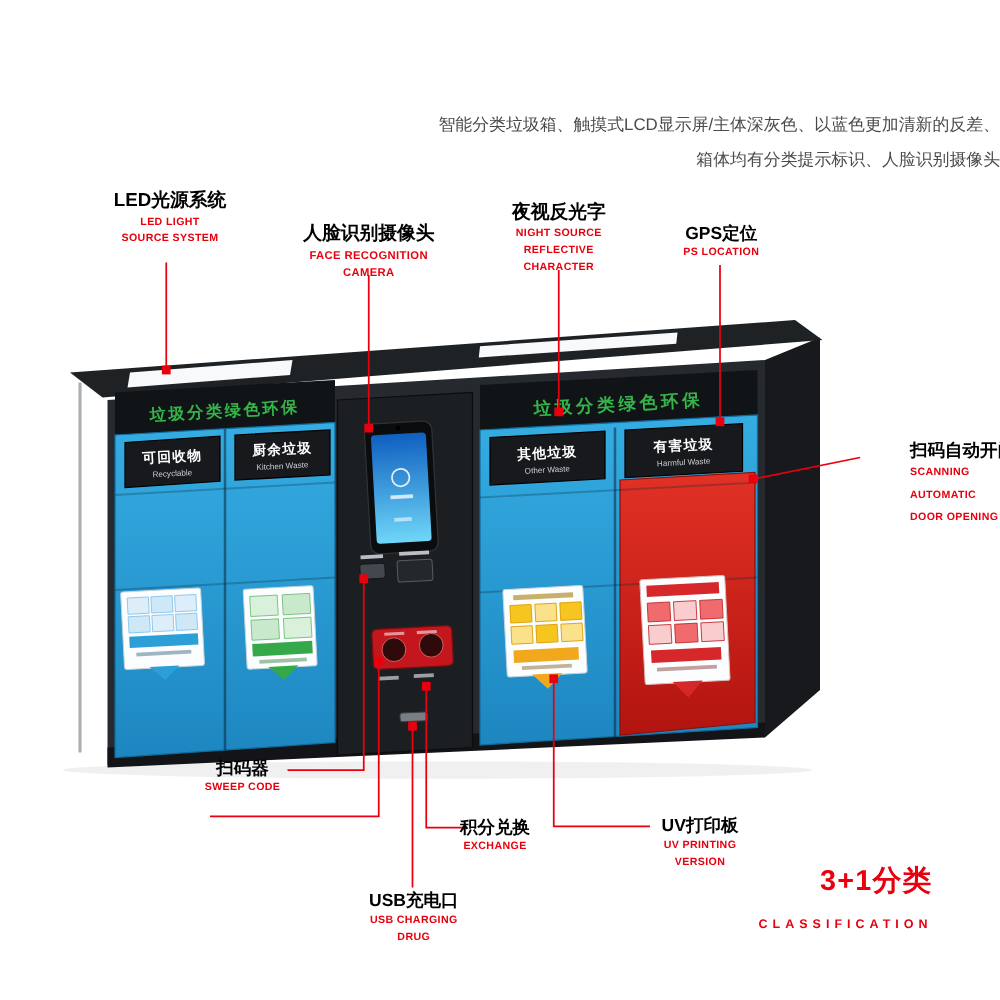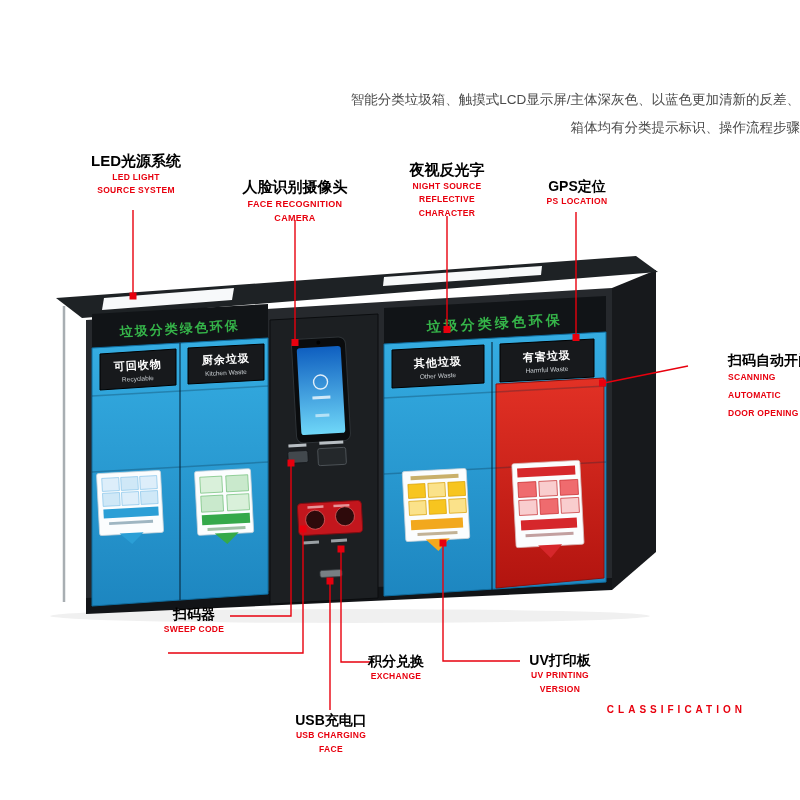--- a/index.html
+++ b/index.html
@@ -47,21 +47,21 @@
   .lead{stroke:var(--accent,#e8000e);stroke-width:1.4;fill:none;}
   .mark{fill:var(--accent,#e8000e);}
 </style>
 </head>
 <body>
 
 <div class="stage">
 
   <div class="intro">
     <div>智能分类垃圾箱、触摸式LCD显示屏/主体深灰色、以蓝色更加清新的反差、</div>
-    <div>箱体均有分类提示标识、操作流程步骤</div>
+    <div>箱体均有分类提示标识、人脸识别摄像头</div>
   </div>
 
   <svg width="800" height="800" viewBox="0 0 800 800">
     <defs>
       <linearGradient id="bluegrad" x1="0" y1="0" x2="0" y2="1">
         <stop offset="0" stop-color="#35ade2"></stop>
           <stop offset="1" stop-color="#1d86c0"></stop>
       </linearGradient>
       <linearGradient id="redgrad" x1="0" y1="0" x2="0" y2="1">
         <stop offset="0" stop-color="#e23125"></stop>
@@ -277,25 +277,26 @@
   </div>
 
 
   <div class="callout c-exchange" style="left:364px;top:652px;width:64px">
     <div class="zh">积分兑换</div>
     <div class="en">EXCHANGE</div>
   </div>
 
   <div class="callout c-usb" style="left:286px;top:711px;width:90px">
     <div class="zh">USB充电口</div>
-    <div class="en">USB CHARGING FACE</div>
+    <div class="en">USB CHARGING DRUG</div>
   </div>
 
   <div class="callout c-uv" style="left:512px;top:651px;width:96px">
     <div class="zh">UV打印板</div>
     <div class="en">UV PRINTING VERSION</div>
   </div>
 
   <div class="callout c-classify" style="left:566px;top:690px;width:180px">
+    <div class="zh">3+1分类</div>
     <div class="en">CLASSIFICATION</div>
   </div>
 
 </div>
 
 </body></html>

